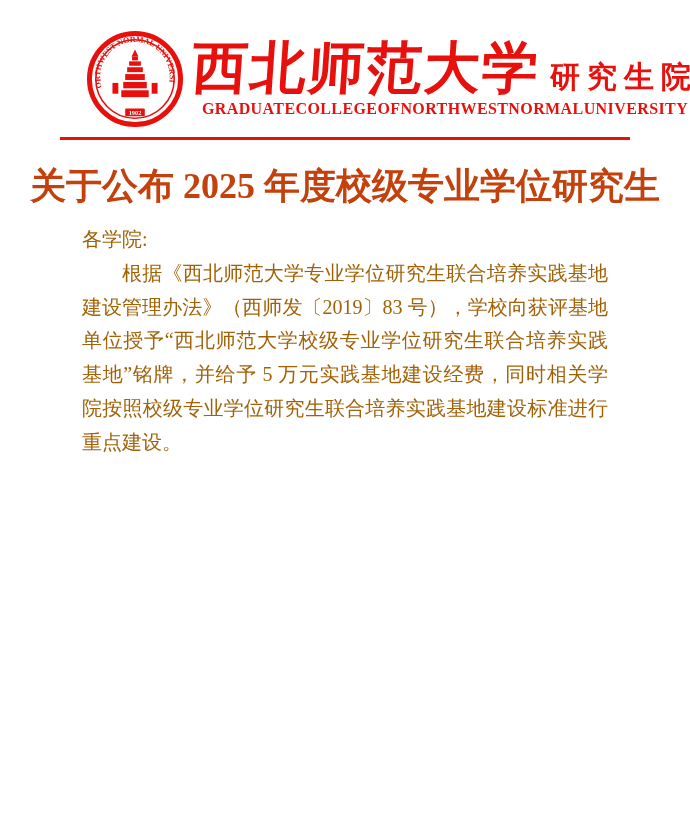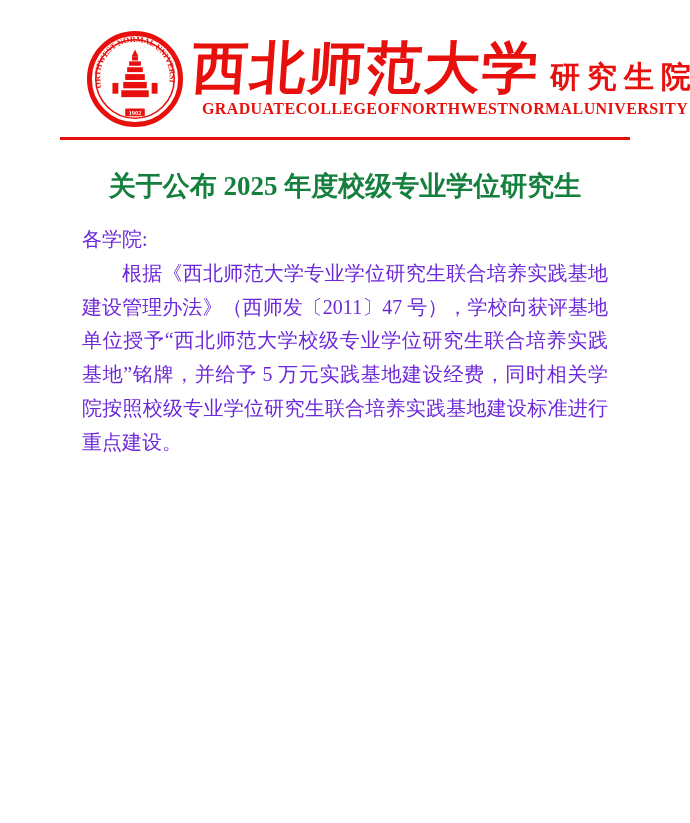--- a/index.html
+++ b/index.html
@@ -57,32 +57,32 @@
   .red-rule {
     height: 3px;
     background: #e8100c;
     margin: 9px 60px 0 60px;
   }
   
   .notice-title {
     margin-top: 26px;
     text-align: center;
     font-weight: bold;
-    color: #15803d;
-    font-size: 27px;
+    color: #c2410c;
+    font-size: 36px;
     line-height: 41px;
   }
   
   .body-text {
     margin: 16px 82px 0 82px;
     font-size: 20px;
     line-height: 33.8px;
     text-align: justify;
     text-justify: inter-ideograph;
-    color: #6d28d9;
+    color: #a16207;
   }
   .salutation { text-indent: 0; }
   .para { text-indent: 2em; }
 </style>
 </head>
 <body>
 
 <div class="page">
 
   <div class="masthead">
@@ -121,16 +121,16 @@
   </div>
 
   <div class="red-rule"></div>
 
   <div class="notice-title">
     <div>关于公布 2025 年度校级专业学位研究生</div>
   </div>
 
   <div class="body-text">
     <p class="salutation">各学院:</p>
-    <p class="para">根据《西北师范大学专业学位研究生联合培养实践基地建设管理办法》（西师发〔2011〕47 号），学校向获评基地单位授予“西北师范大学校级专业学位研究生联合培养实践基地”铭牌，并给予 5 万元实践基地建设经费，同时相关学院按照校级专业学位研究生联合培养实践基地建设标准进行重点建设。</p>
+    <p class="para">根据《西北师范大学专业学位研究生联合培养实践基地建设管理办法》（西师发〔2019〕83 号），学校向获评基地单位授予“西北师范大学校级专业学位研究生联合培养实践基地”铭牌，并给予 5 万元实践基地建设经费，同时相关学院按照校级专业学位研究生联合培养实践基地建设标准进行重点建设。</p>
   </div>
 
 </div>
 
 </body></html>

